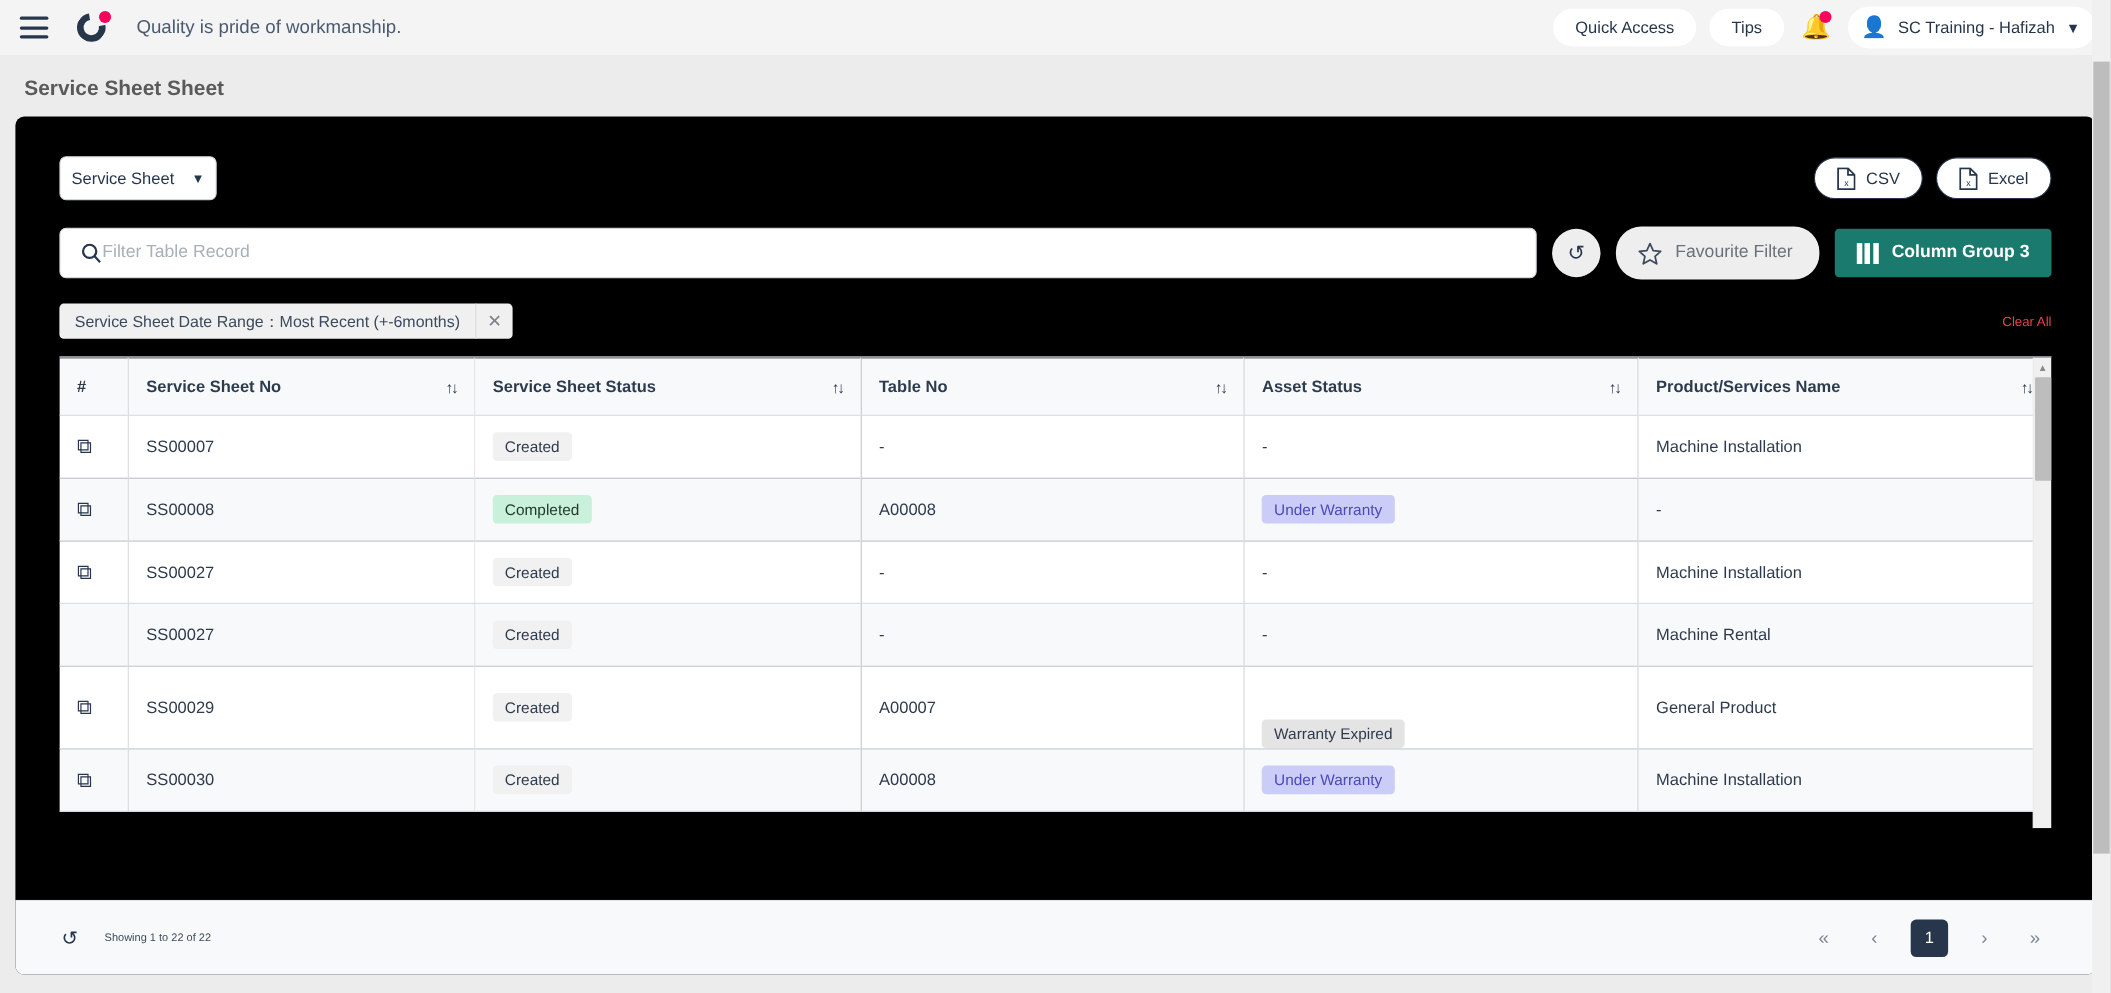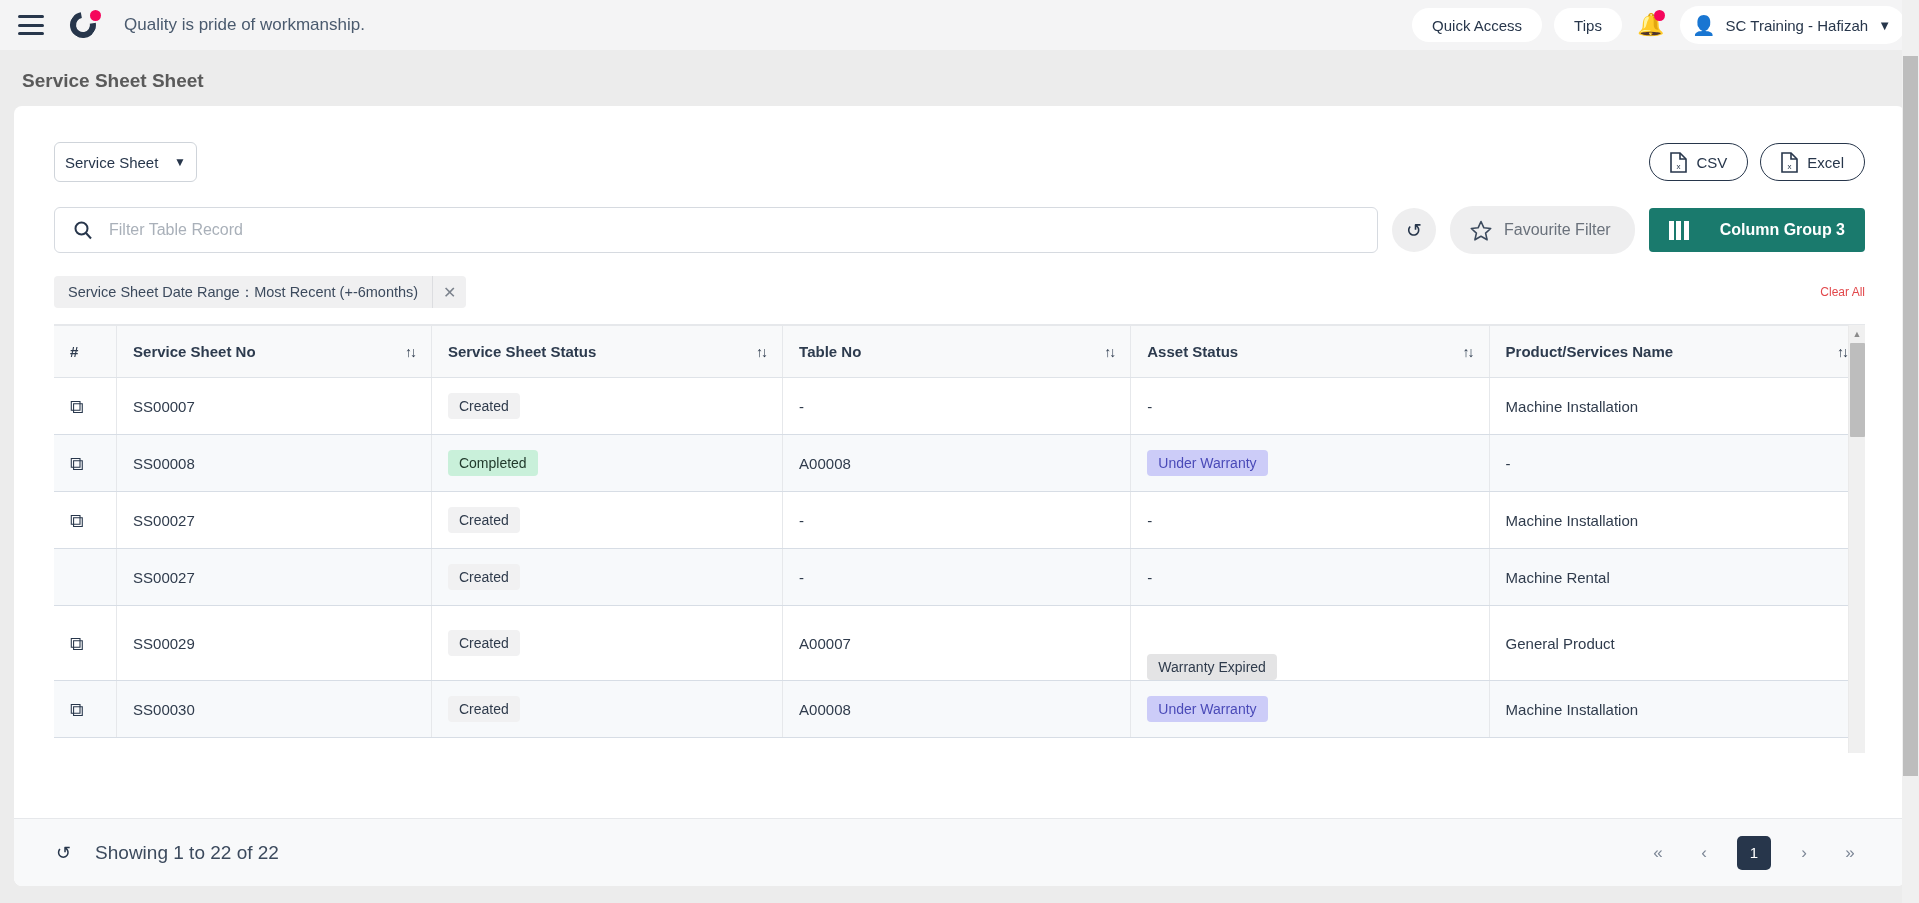--- a/index.html
+++ b/index.html
@@ -44,21 +44,21 @@
   }
   .avatar-ico { font-size:19px; color:#27364b; line-height:1; }
   .chev { font-size:13px; color:#27364b; }
 
   
   .page-title {
     font-size: 19px; font-weight: bold; color:#5a5a5a;
     padding: 20px 0 14px 22px;
   }
   .card {
-    margin: 0 14px; background:#ffffff; border-radius:8px;
+    margin: 0 14px; background:#000000; border-radius:8px;
     height: 780px; position: relative;
   }
 
   
   .exportrow { display:flex; align-items:center; padding: 36px 40px 0 40px; gap:0; }
   .select {
     width: 143px; height: 40px; border:1px solid #cfd4da; border-radius:6px;
     display:flex; align-items:center; justify-content:space-between;
     padding: 0 10px; font-size:15px; color:#27364b; cursor:pointer; background:#fff;
   }
@@ -72,40 +72,40 @@
     height:38px; border:1.5px solid #27364b; border-radius:20px;
     display:flex; align-items:center; gap:9px; padding:0 20px;
     font-size:15px; color:#27364b; cursor:pointer; background:#fff;
   }
   .fileicon { width:17px; height:21px; position:relative; }
 
   
   .searchrow { display:flex; align-items:center; padding: 24px 40px 0 40px; gap:14px; }
   .searchbox {
     flex:1; height:46px; border:1px solid #d6dae0; border-radius:6px;
-    display:flex; align-items:center; padding:0 18px; gap:16px; background:#fff;
+    display:flex; align-items:center; padding:0 18px; background:#fff;
   }
   .searchbox input {
     border:none; outline:none; font-size:16px; color:#27364b;
     font-family:"Liberation Sans", sans-serif; flex:1; background:transparent;
   }
   .searchbox input::placeholder { color:#a9b0b9; }
   .refbtn {
     width:44px; height:44px; border-radius:50%; background:#eeeeef;
     display:flex; align-items:center; justify-content:center; cursor:pointer;
     font-size:19px; color:#27364b;
   }
   .favbtn {
     height:48px; border-radius:23px; background:#eeeeef;
     display:flex; align-items:center; gap:12px; padding:0 24px 0 20px;
     font-size:16px; color:#6a717b; cursor:pointer;
   }
   .colbtn {
     height:44px; border-radius:4px; background:#1a7a6d;
-    display:flex; align-items:center; gap:31px; padding:0 20px;
+    display:flex; align-items:center; gap:12px; padding:0 20px;
     font-size:16px; color:#fff; cursor:pointer; font-weight:600;
   }
   .colicon { display:flex; gap:2.5px; align-items:flex-end; }
   .colicon i { display:block; width:5px; background:#fff; }
 
   
   .chiprow {
     margin: 22px 40px 0 40px; border-bottom:1px solid #e6e8eb;
     padding-bottom: 16px; display:flex; align-items:center;justify-content:flex-end;
   }
@@ -164,21 +164,21 @@
     background:#bdbdbd; border-radius:1px;
   }
 
   
   .footer {
     position:absolute; left:0; right:0; bottom:0; height:68px;
     background:#f8f9fa; border-top:1px solid #e6e8eb; border-radius:0 0 8px 8px;
     display:flex; align-items:center; padding:0 42px;
   }
   .footer .fref { font-size:18px; color:#27364b; cursor:pointer; margin-right:24px; }
-  .footer .showing { font-size:19px; color:#3c4a5d; }
+  .footer .showing { font-size:10px; color:#3c4a5d; }
   .pager { margin-left:auto; display:flex; align-items:center; gap:20px; }
   .pgbtn {
     min-width:26px; height:26px; display:flex; align-items:center; justify-content:center;
     font-size:17px; color:#7d8796; cursor:pointer;
   }
   .pgnum {
     width:34px; height:34px; border-radius:5px; background:#27364b; color:#fff;
     display:flex; align-items:center; justify-content:center; font-size:15px; cursor:pointer;
   }
 

